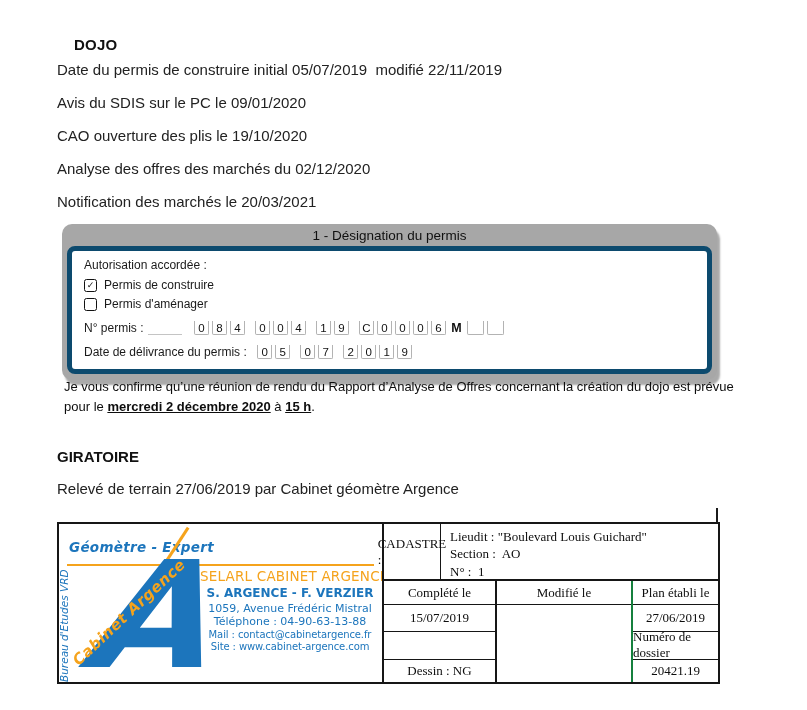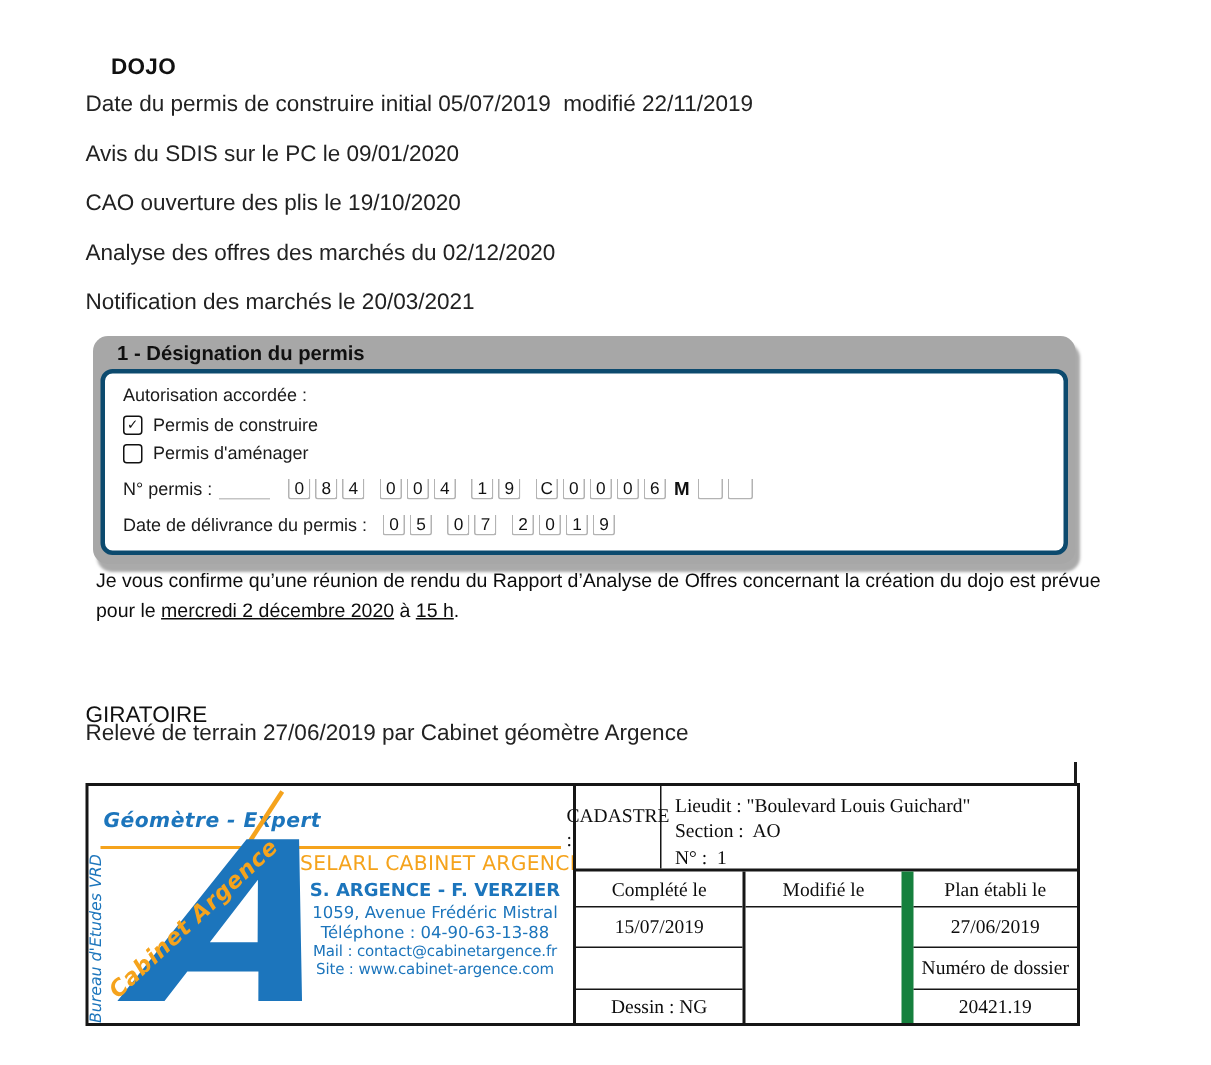--- a/index.html
+++ b/index.html
@@ -13,23 +13,23 @@
   
   #dojo-title{left:74px;top:36px;font-size:15px;font-weight:bold;letter-spacing:.2px;color:#111;}
   #timeline{left:57px;top:61px;font-size:15px;color:#222;}
   #timeline .tl{height:19px;margin-bottom:14px;white-space:nowrap;}
 
   
   #permit-box{
     left:62px;top:224px;width:655px;border-radius:10px;
     background:#a7a7a7;box-shadow:3px 5px 2px #aaaaaa;
   }
-  #permit-header{padding:4px 16px 3px;font-size:13.5px;font-weight:bold;color:#101010;}
+  #permit-header{padding:4px 28px 3px;font-size:13.5px;font-weight:normal;color:#101010;text-align:center;}
   #permit-inner{
-    margin:0 5px 6px;background:#fff;border:3px solid #0c4a6e;border-radius:8px;
+    margin:0 5px 6px;background:#fff;border:5px solid #0c4a6e;border-radius:8px;
     padding:7px 12px 10px;font-size:12px;color:#1a1a1a;
   }
   .auth{margin-bottom:6px;}
   .opt{display:flex;align-items:center;margin-bottom:5px;height:14px;}
   .cb{
     width:11px;height:11px;border:1.6px solid #111;border-radius:2.5px;margin-right:7px;
     display:inline-flex;align-items:center;justify-content:center;
     font-size:9px;line-height:1;color:#111;flex:0 0 auto;background:#fff;
   }
   .nprow{margin-top:8px;display:flex;align-items:flex-end;height:16px;white-space:nowrap;}
@@ -41,24 +41,24 @@
     display:inline-flex;align-items:center;justify-content:center;
     min-width:11px;height:13px;padding:0 1px;margin:0 1.5px;
     border:1px solid #b3b3b3;border-top:none;border-radius:0 0 2px 2px;
     font-size:11.5px;color:#111;
   }
   .dbold{border-color:transparent;font-weight:bold;font-size:12.5px;}
   .dempty{width:13px;}
 
   
   #confirmation{left:64px;top:377px;width:680px;font-size:13px;line-height:1.5;color:#0d0d0d;}
-  .bu{font-weight:normal;text-decoration:underline;margin-top:28px;}
-
-  
-  #giratoire-title{left:57px;top:468px;font-size:15px;font-weight:normal;color:#111;}
+  .bu{font-weight:bold;text-decoration:underline;margin-top:28px;}
+
+  
+  #giratoire-title{left:57px;top:448px;font-size:15px;font-weight:bold;color:#111;}
   #survey-line{left:57px;top:480px;font-size:15px;color:#222;}
 
   
   #cartouche{
     left:57px;top:522px;width:663px;height:162px;box-sizing:border-box;
     border:2.5px solid #161616;display:flex;background:#fff;
   }
   .logo-cell{width:325px;box-sizing:border-box;border-right:2px solid #161616;position:relative;overflow:hidden;font-family:"DejaVu Sans",sans-serif;}
   .geo{left:10px;top:15px;font-size:13.5px;font-style:italic;font-weight:bold;color:#1C75BC;letter-spacing:.3px;white-space:nowrap;}
   .underlineO{left:8px;top:40px;width:307px;height:2px;background:#F5A31C;}
@@ -84,21 +84,21 @@
   .iline{font-size:11px;line-height:1.22;white-space:nowrap;}
   .iline.small{font-size:10px;letter-spacing:-.1px;}
 
   .right-col{flex:1;display:flex;flex-direction:column;font-family:"Liberation Serif",serif;color:#0d0d0d;}
   .rowA{height:57px;box-sizing:border-box;border-bottom:2.5px solid #161616;display:flex;}
   .cad-label{width:57px;box-sizing:border-box;border-right:1.5px solid #161616;display:flex;align-items:center;justify-content:center;font-size:13px;}
   .lieudit{flex:1;padding:4px 0 0 9px;font-size:13px;line-height:1.33;}
   .gridrow{flex:1;display:flex;}
   .gcol{display:flex;flex-direction:column;box-sizing:border-box;}
   .gc1{width:113px;border-right:2px solid #161616;}
-  .gc2{width:112px;border-right:8px solid #15803d;}
+  .gc2{width:136px;border-right:2px solid #15803d;}
   .gc3{flex:1;border-radius:18px;}
   .tcell{display:flex;align-items:center;justify-content:center;font-size:13px;box-sizing:border-box;}
   .h24{height:23px;}
   .h25{height:26.5px;border-top:1.5px solid #161616;}
   .h27{height:28.5px;border-top:1.5px solid #161616;}
   .hfx{flex:1;border-top:1.5px solid #161616;}
 
   #edge-tick{left:716px;top:508px;width:2px;height:15px;background:#1b1b1b;}
 </style>
 </head>

